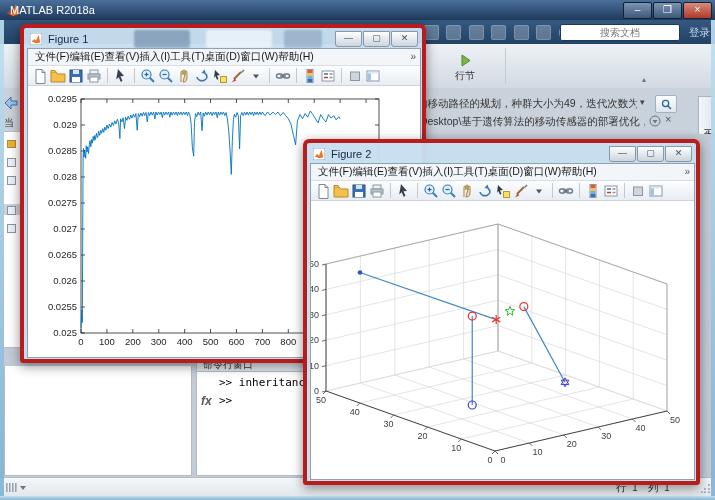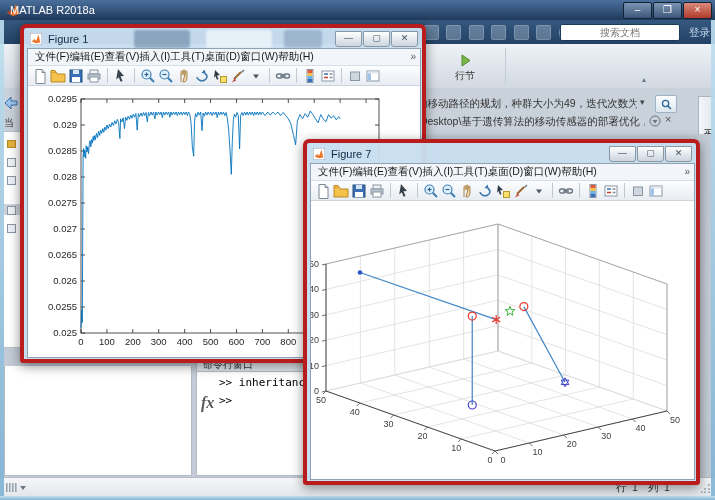--- a/index.html
+++ b/index.html
@@ -144,21 +144,21 @@
     <span class="abs" style="left:0px;top:72px;width:16px;height:11px;background:#ccd3d9"></span>
     <span class="abs" style="left:3px;top:74px;width:7px;height:7px;background:#eef2f6;border:1px solid #8a97a3"></span>
     <span class="abs" style="left:3px;top:92px;width:7px;height:7px;background:#eef2f6;border:1px solid #8a97a3"></span>
   </div>
 
   <div class="panel-body" style="left:4px;top:366px;width:188px;height:110px"></div>
 
   <div class="panel-hdr" style="left:196px;top:356px;width:474px">命令行窗口</div>
   <div class="panel-body" style="left:196px;top:372px;width:474px;height:104px">
     <div class="mono" style="position:absolute;left:22px;top:4px;font-size:11px;color:#000">&gt;&gt; inheritance</div>
-    <div style="position:absolute;left:4px;top:22px;font-size:16px;color:#5a5a5a;font-family:Liberation Serif, serif;font-style:italic;font-weight:bold">fx</div>
+    <div style="position:absolute;left:4px;top:22px;font-size:12px;color:#5a5a5a;font-family:Liberation Sans, sans-serif;font-style:italic;font-weight:bold">fx</div>
     <div class="mono" style="position:absolute;left:22px;top:22px;font-size:11px;color:#000">&gt;&gt;</div>
   </div>
 
   <div class="abs statusbar">
     <span class="abs" style="left:6px;top:4px">
       <svg width="22" height="11" viewBox="0 0 22 11">
           <rect x="0" y="1" width="1.6" height="9" fill="#9aa4ae"></rect>
           <rect x="3" y="1" width="1.6" height="9" fill="#9aa4ae"></rect>
           <rect x="6" y="1" width="1.6" height="9" fill="#9aa4ae"></rect>
           <rect x="9" y="1" width="1.6" height="9" fill="#9aa4ae"></rect>
@@ -402,21 +402,21 @@
         </svg>
     </div>
   </div>
 
   <div class="figwin" style="left:303px;top:139px;width:389px;height:338px;z-index:20">
     <div class="figtitle">
       <svg class="fico" width="12" height="12" viewBox="0 0 14 14">
           <rect x="0" y="0" width="14" height="14" rx="2" fill="#fff" stroke="#8a98a6"></rect>
           <polygon points="2,10 5,7 7,9 10,2 12,11 7,12" fill="#e8762c"></polygon>
         </svg>
-      <span class="ftxt">Figure 7</span>
+      <span class="ftxt">Figure 2</span>
       <span class="fbtns">
         <span class="fbtn">—</span>
         <span class="fbtn">▢</span>
         <span class="fbtn">✕</span>
       </span>
     </div>
     <div class="figbody" style="width:383px;height:315px">
       <div class="figmenu">
         <span class="mitem">文件(F)</span>
           <span class="mitem">编辑(E)</span>

